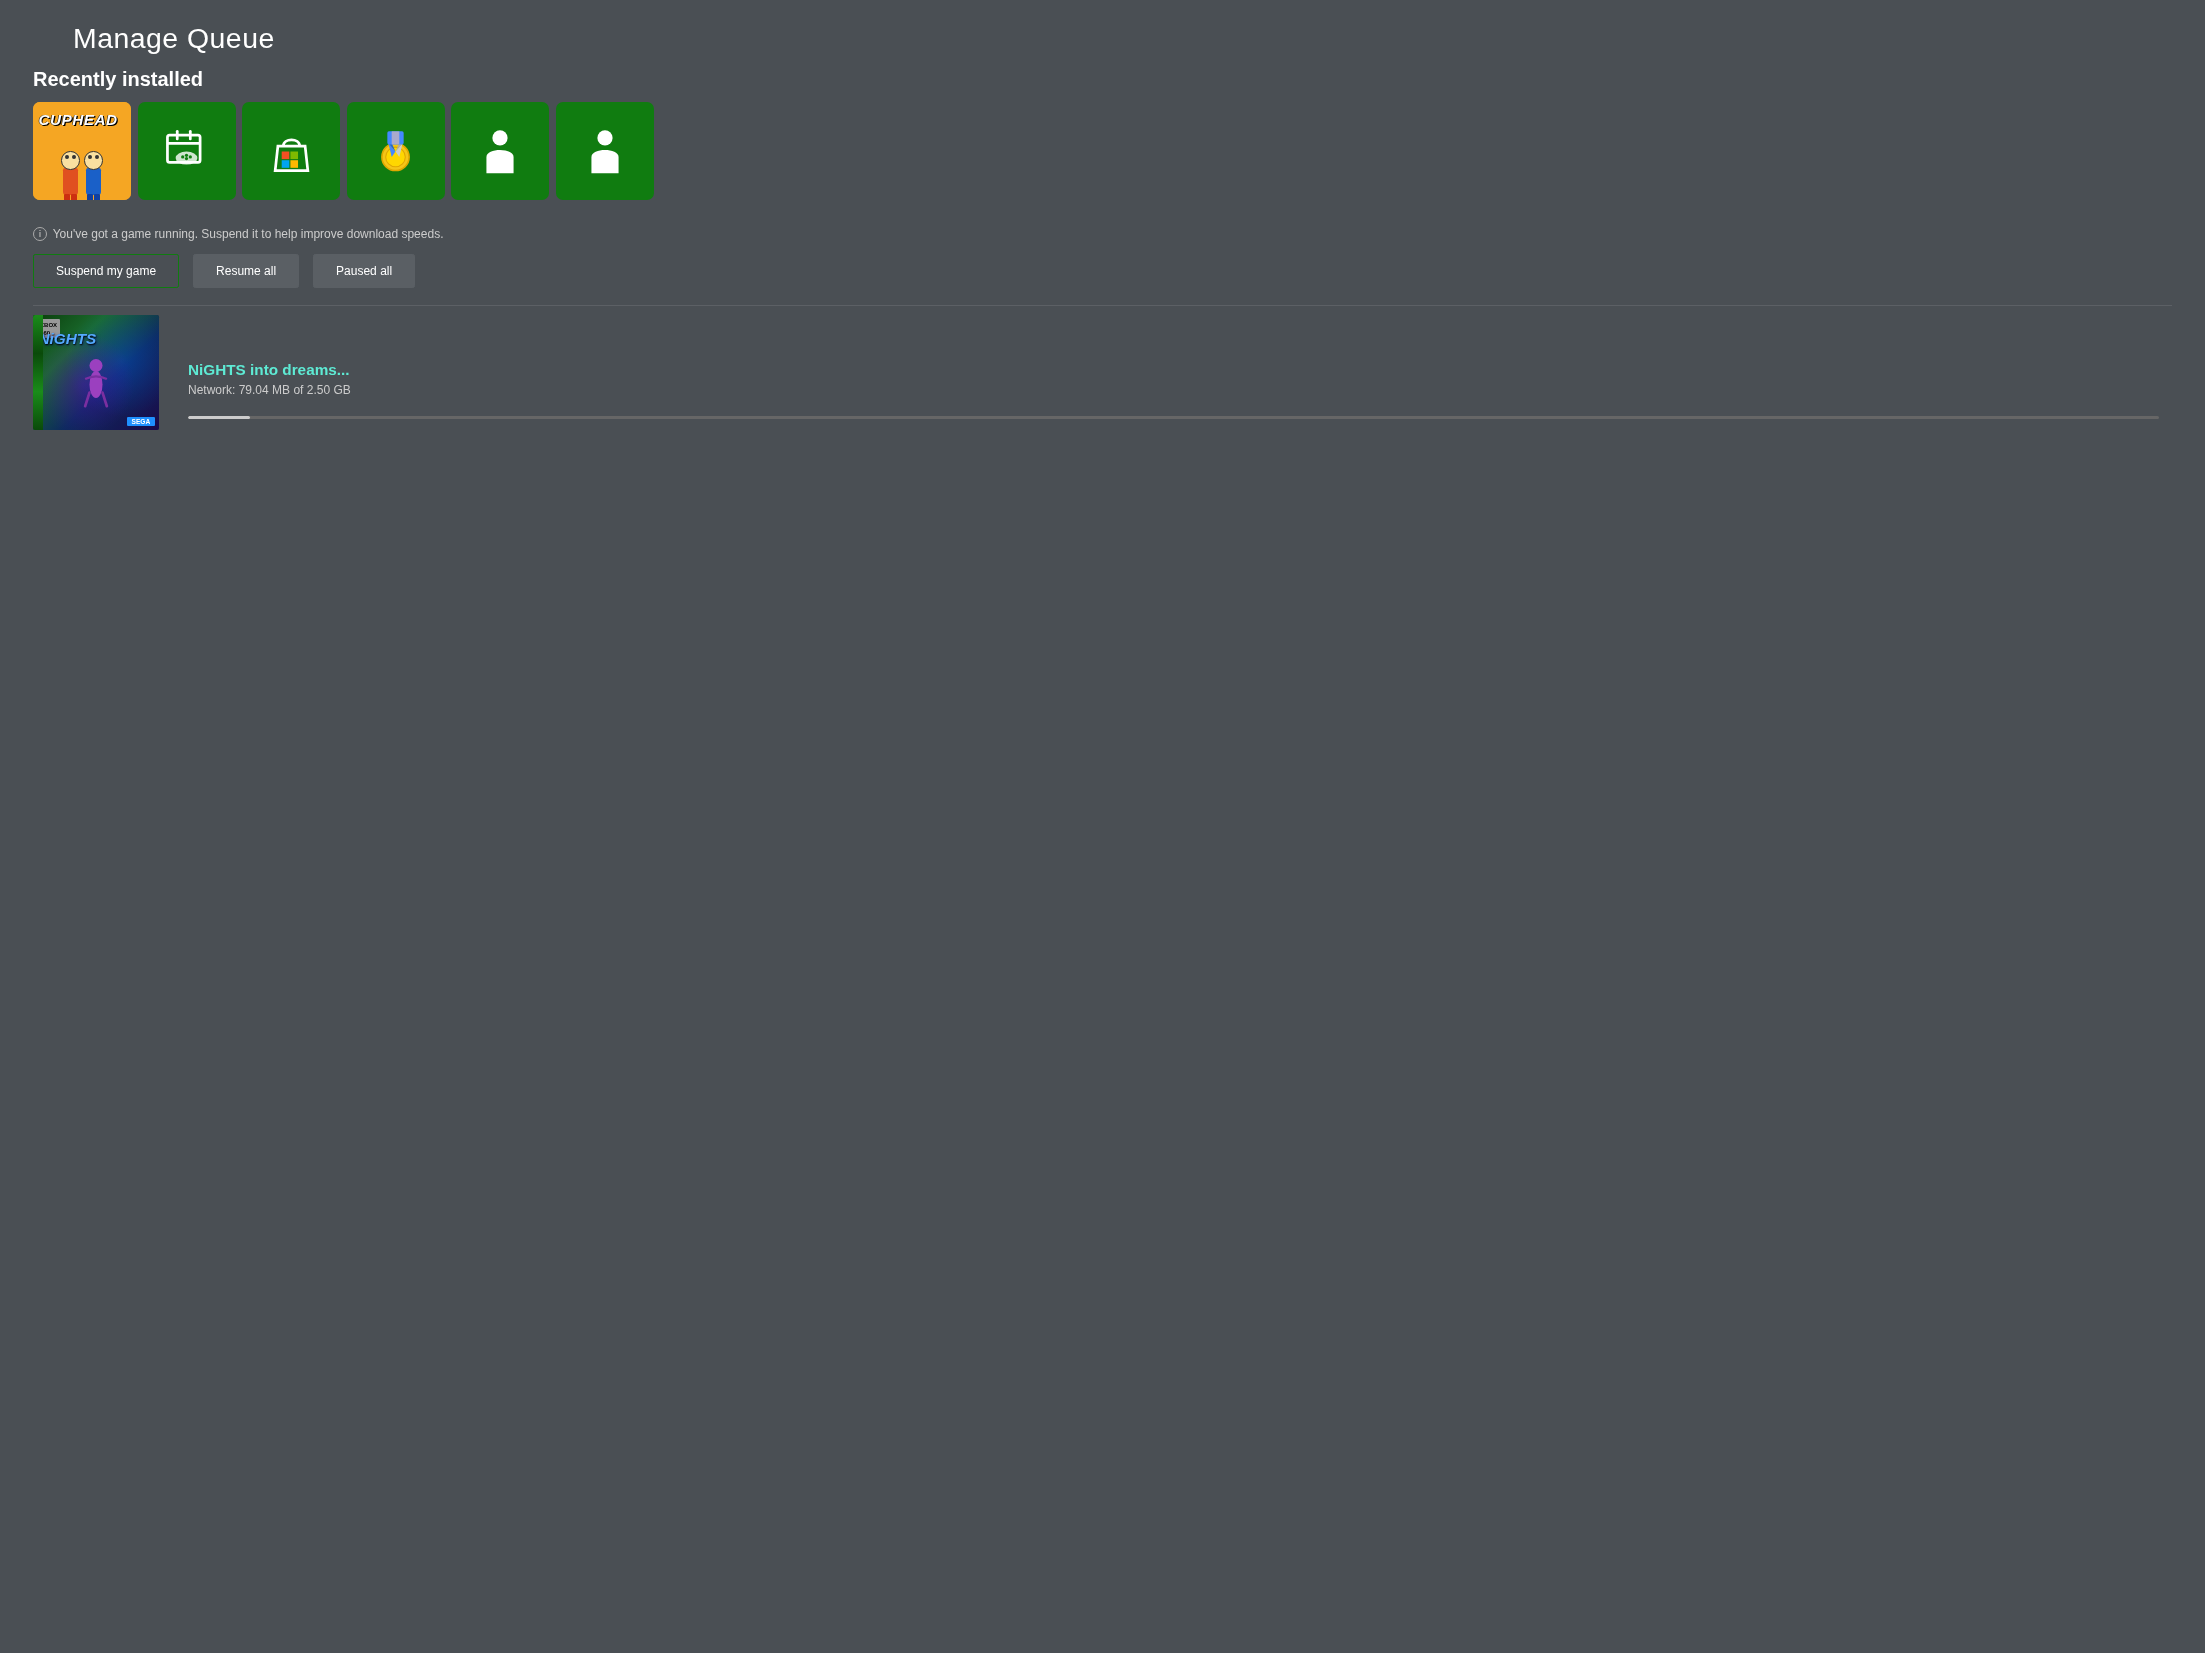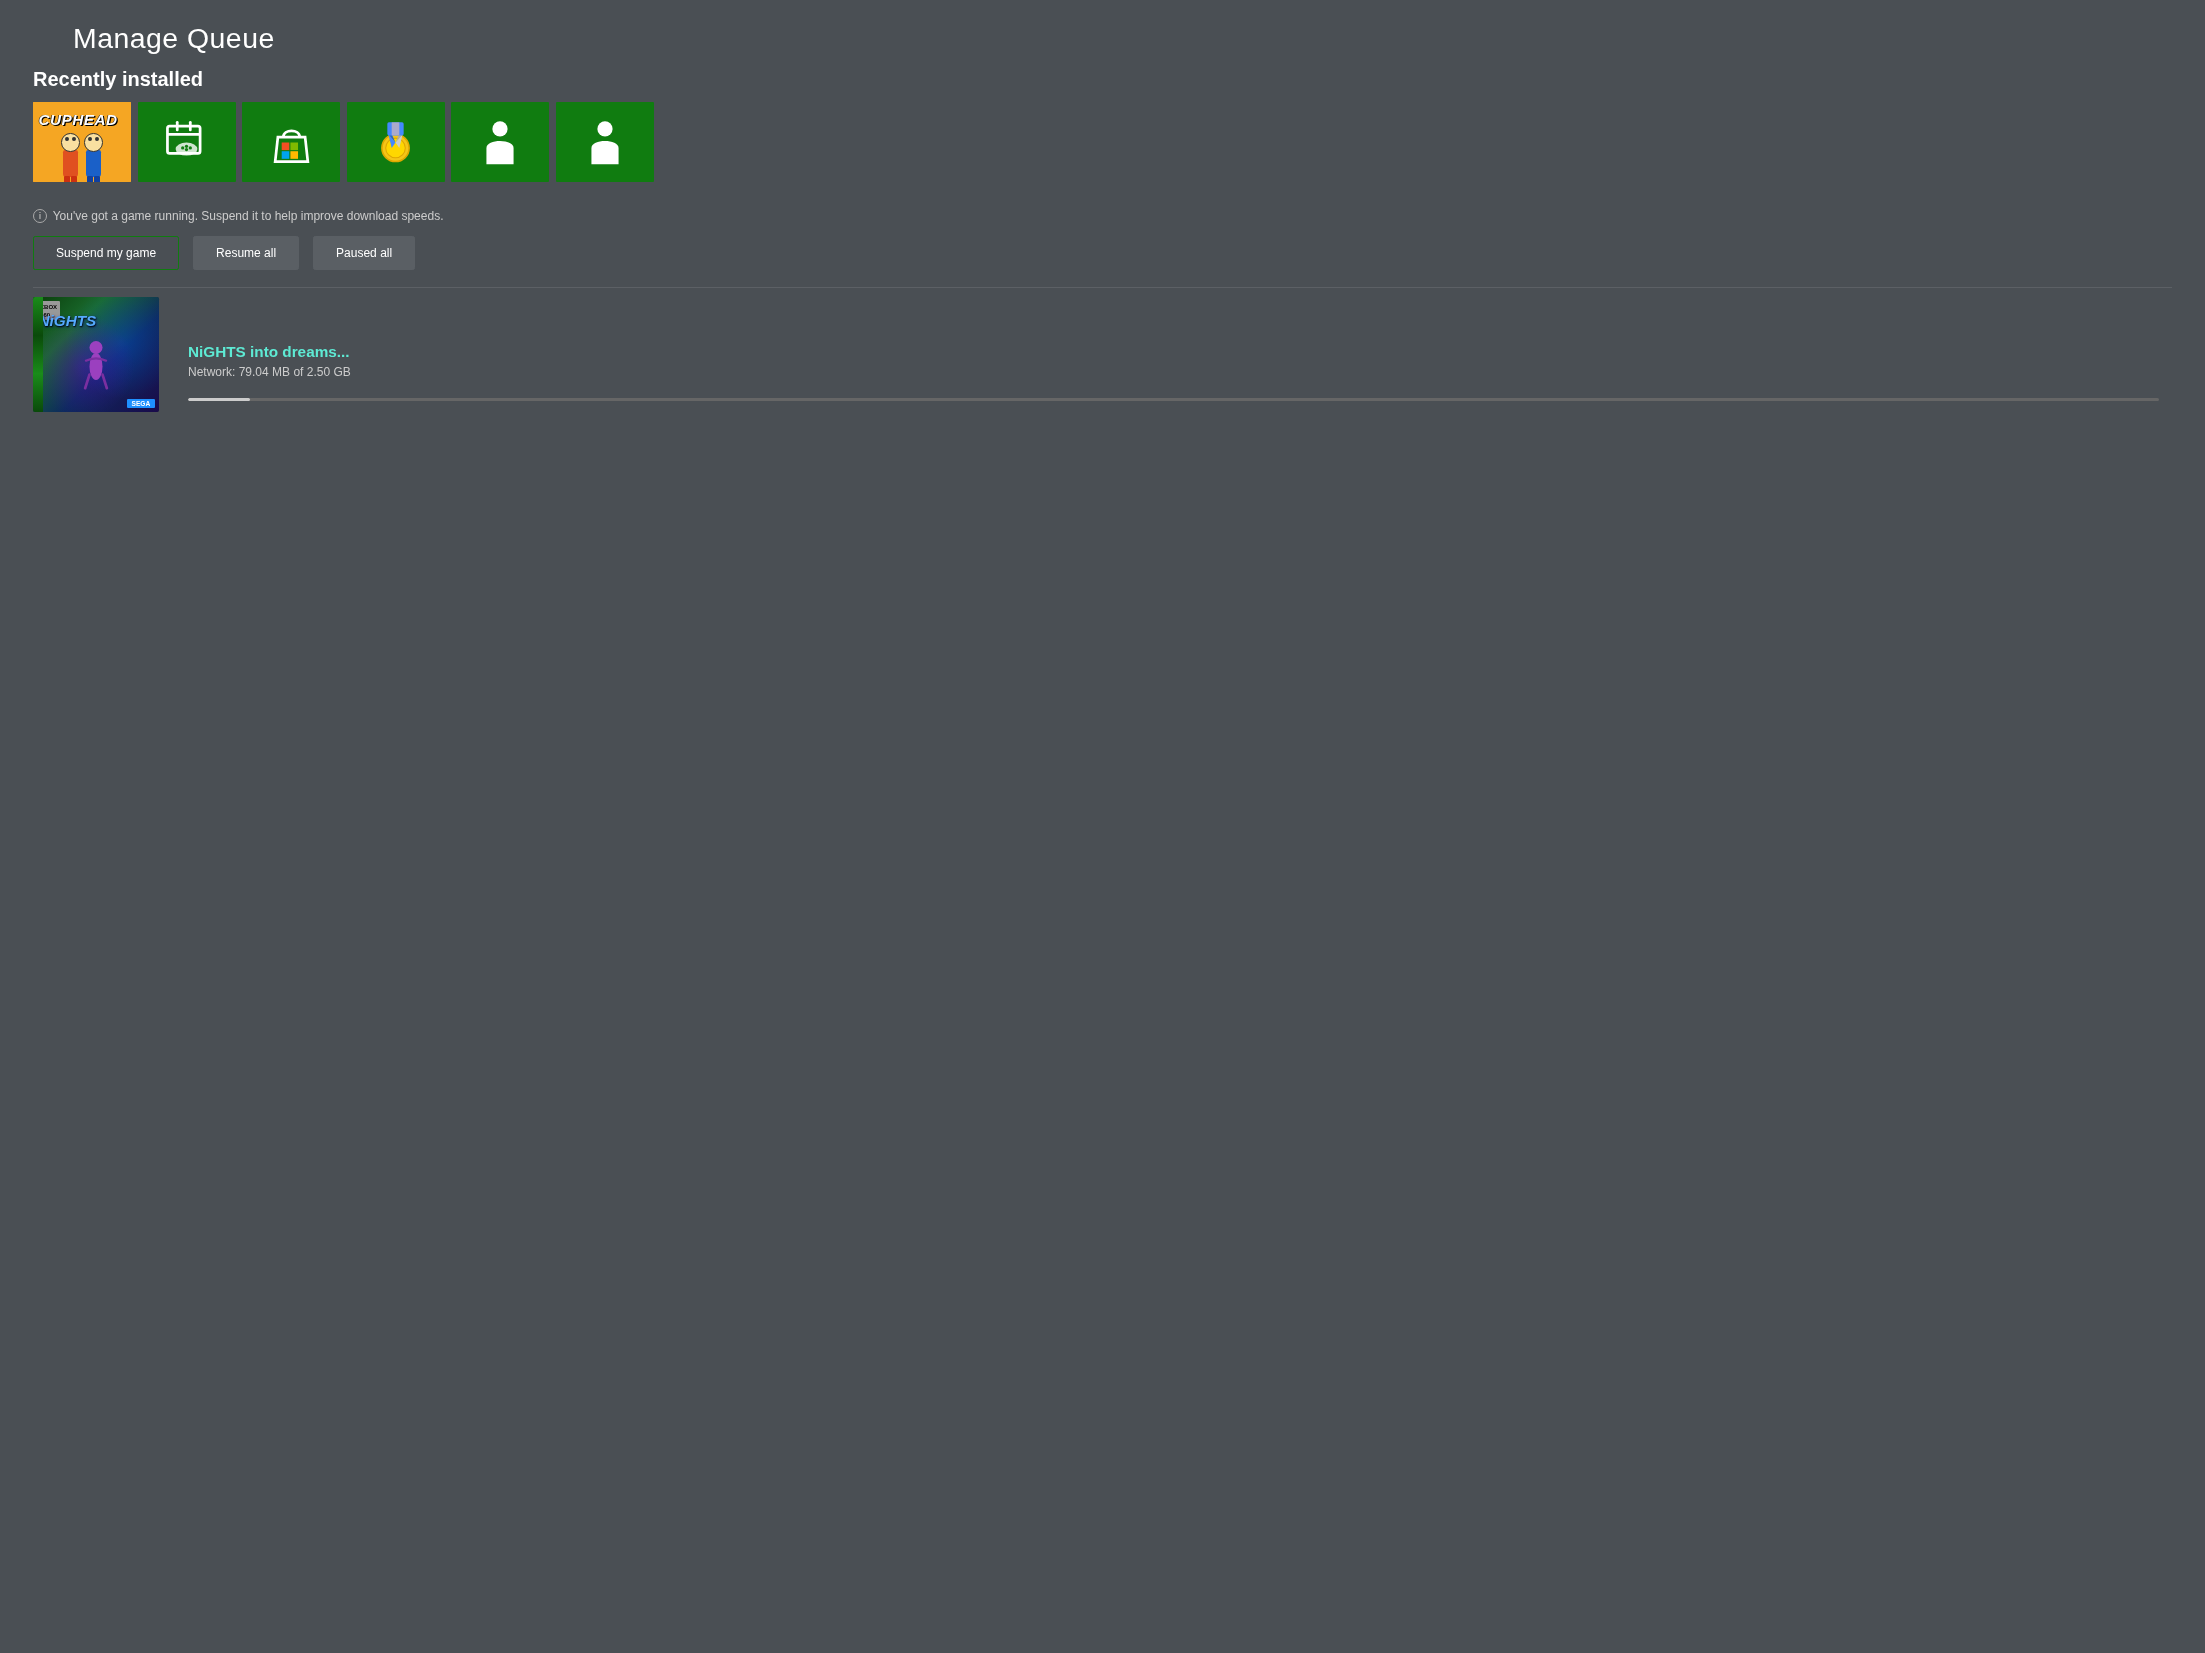--- a/index.html
+++ b/index.html
@@ -30,22 +30,22 @@
 
     
     .recently-installed-grid {
       display: flex;
       gap: 6.6px;
       margin-bottom: 27px;
     }
 
     .game-tile {
       width: 98px;
-      height: 80px;
-      border-radius: 1px;
+      height: 98px;
+      border-radius: 7px;
       overflow: hidden;
       cursor: pointer;
       flex-shrink: 0;
     }
 
     .game-tile-cuphead {
       background: linear-gradient(135deg, #f5a623 0%, #f5a623 60%, #e8943a 100%);
       display: flex;
       align-items: center;
       justify-content: center;

